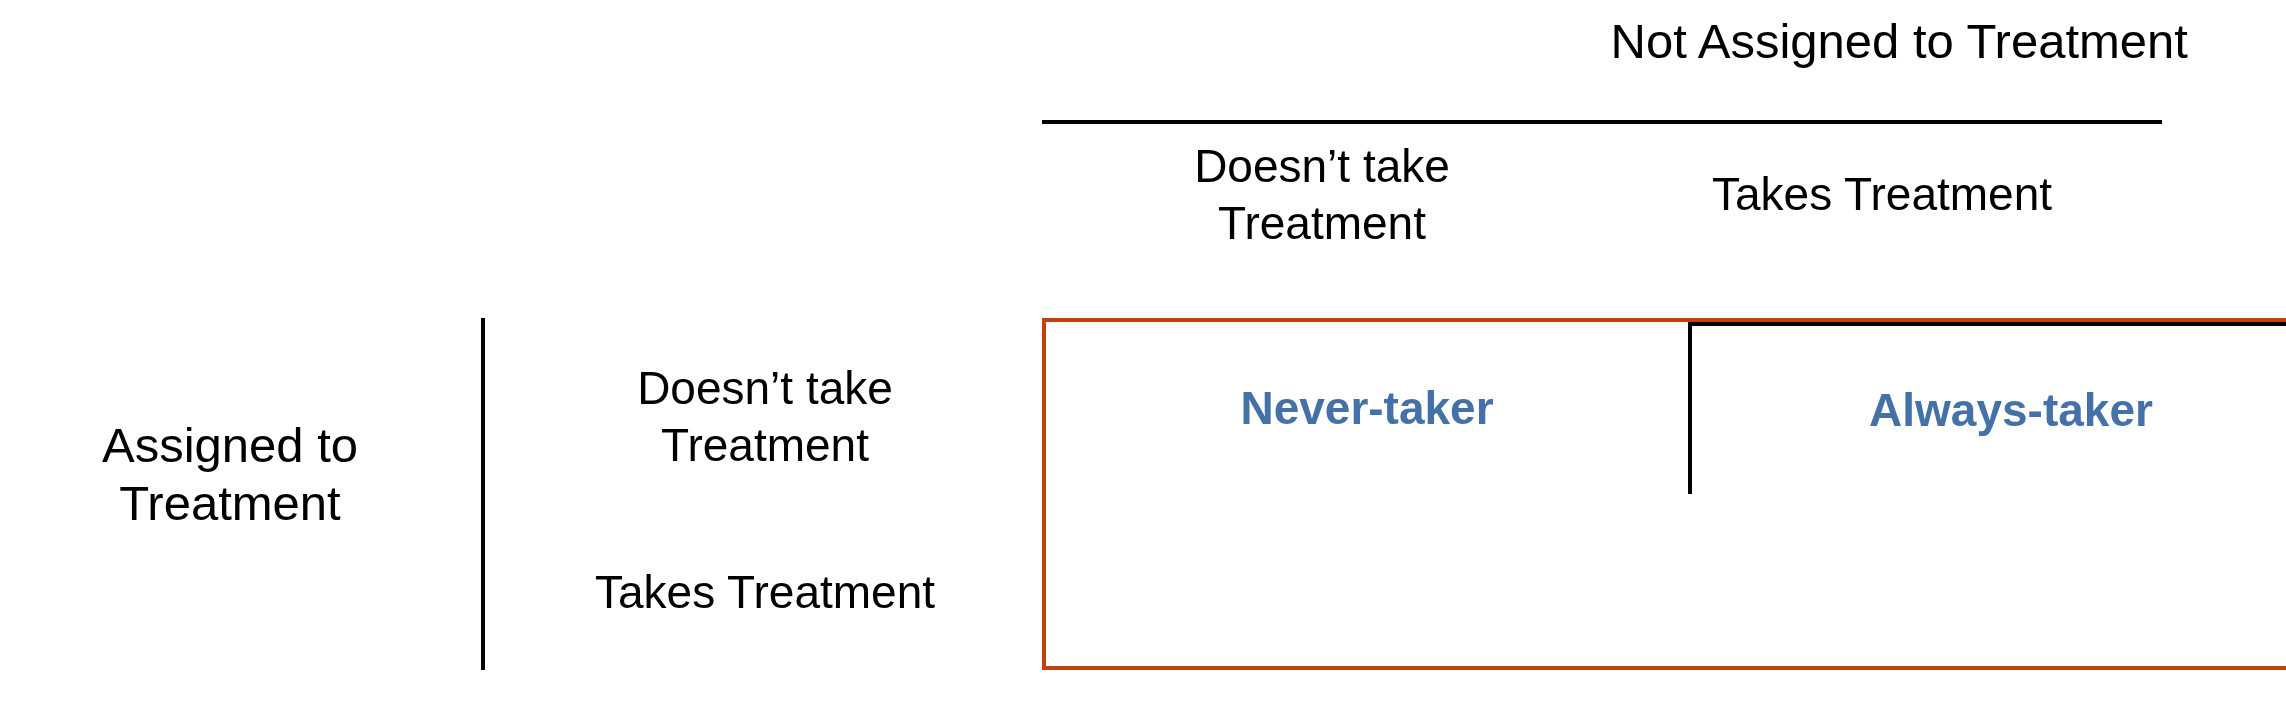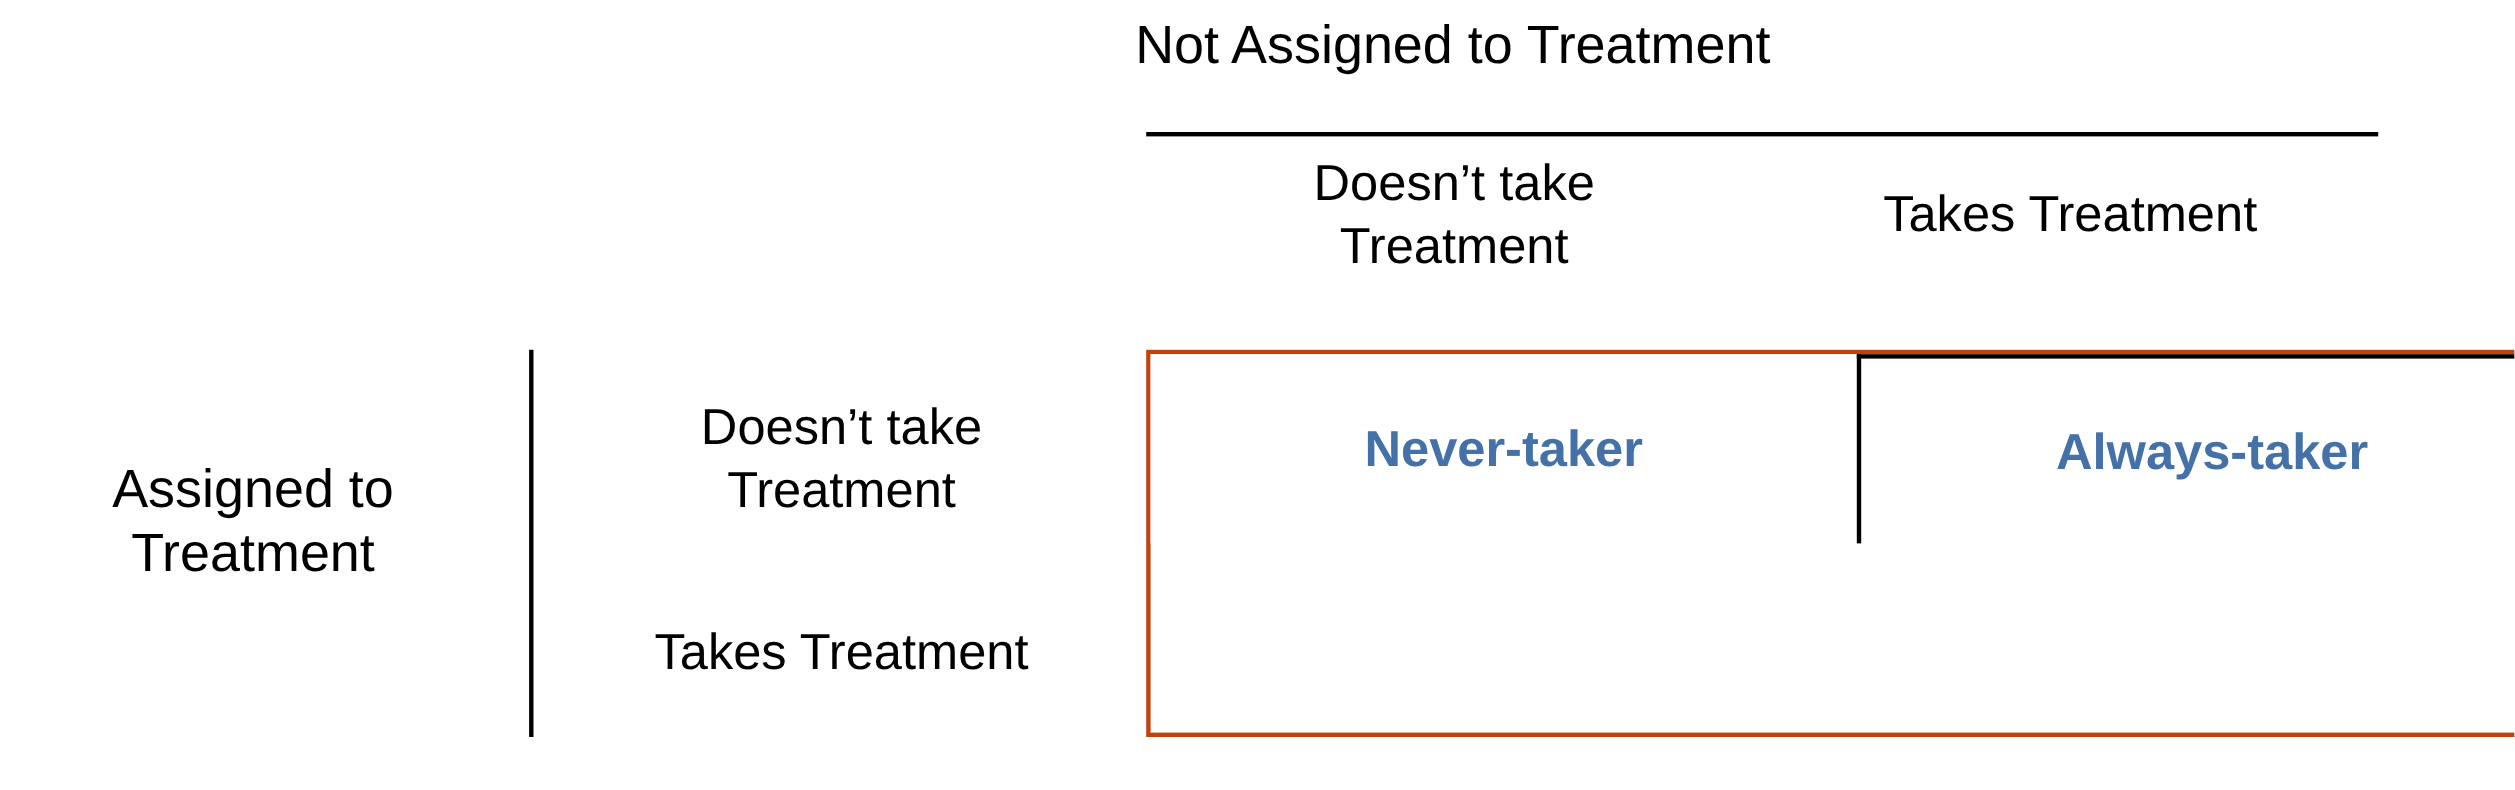--- a/index.html
+++ b/index.html
@@ -16,24 +16,24 @@
     position: relative;
     width: 2286px;
     height: 718px;
     background: #ffffff;
     overflow: hidden;
   }
 
   
   .col-group-title {
     position: absolute;
-    left: 1032px;
+    left: 1068px;
     top: 12px;
     width: 1120px;
-    text-align: left;
+    text-align: right;
     font-size: 49px;
     line-height: 58px;
     font-weight: 400;
     color: #000000;
     white-space: nowrap;
   }
 
   
   .col-group-rule {
     position: absolute;

